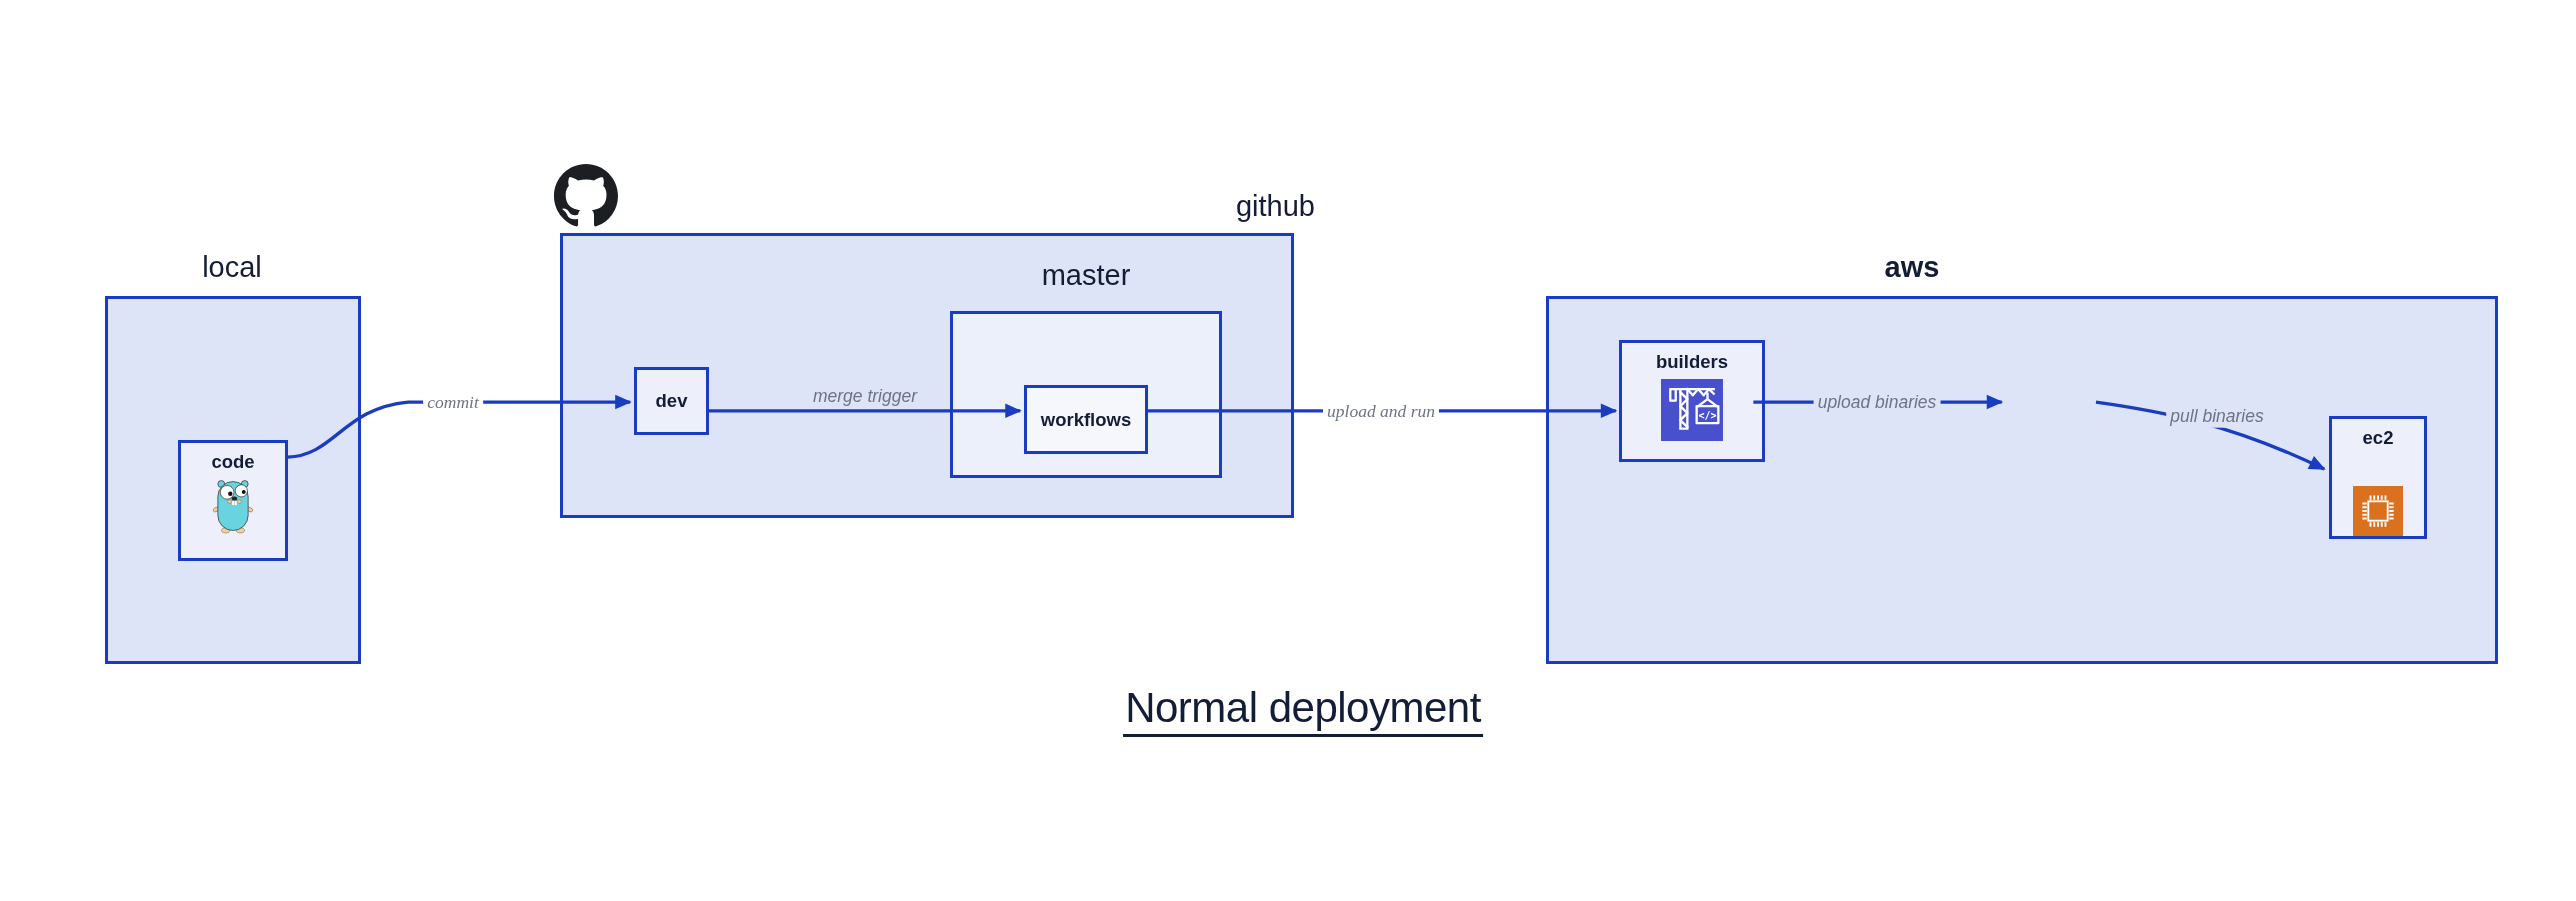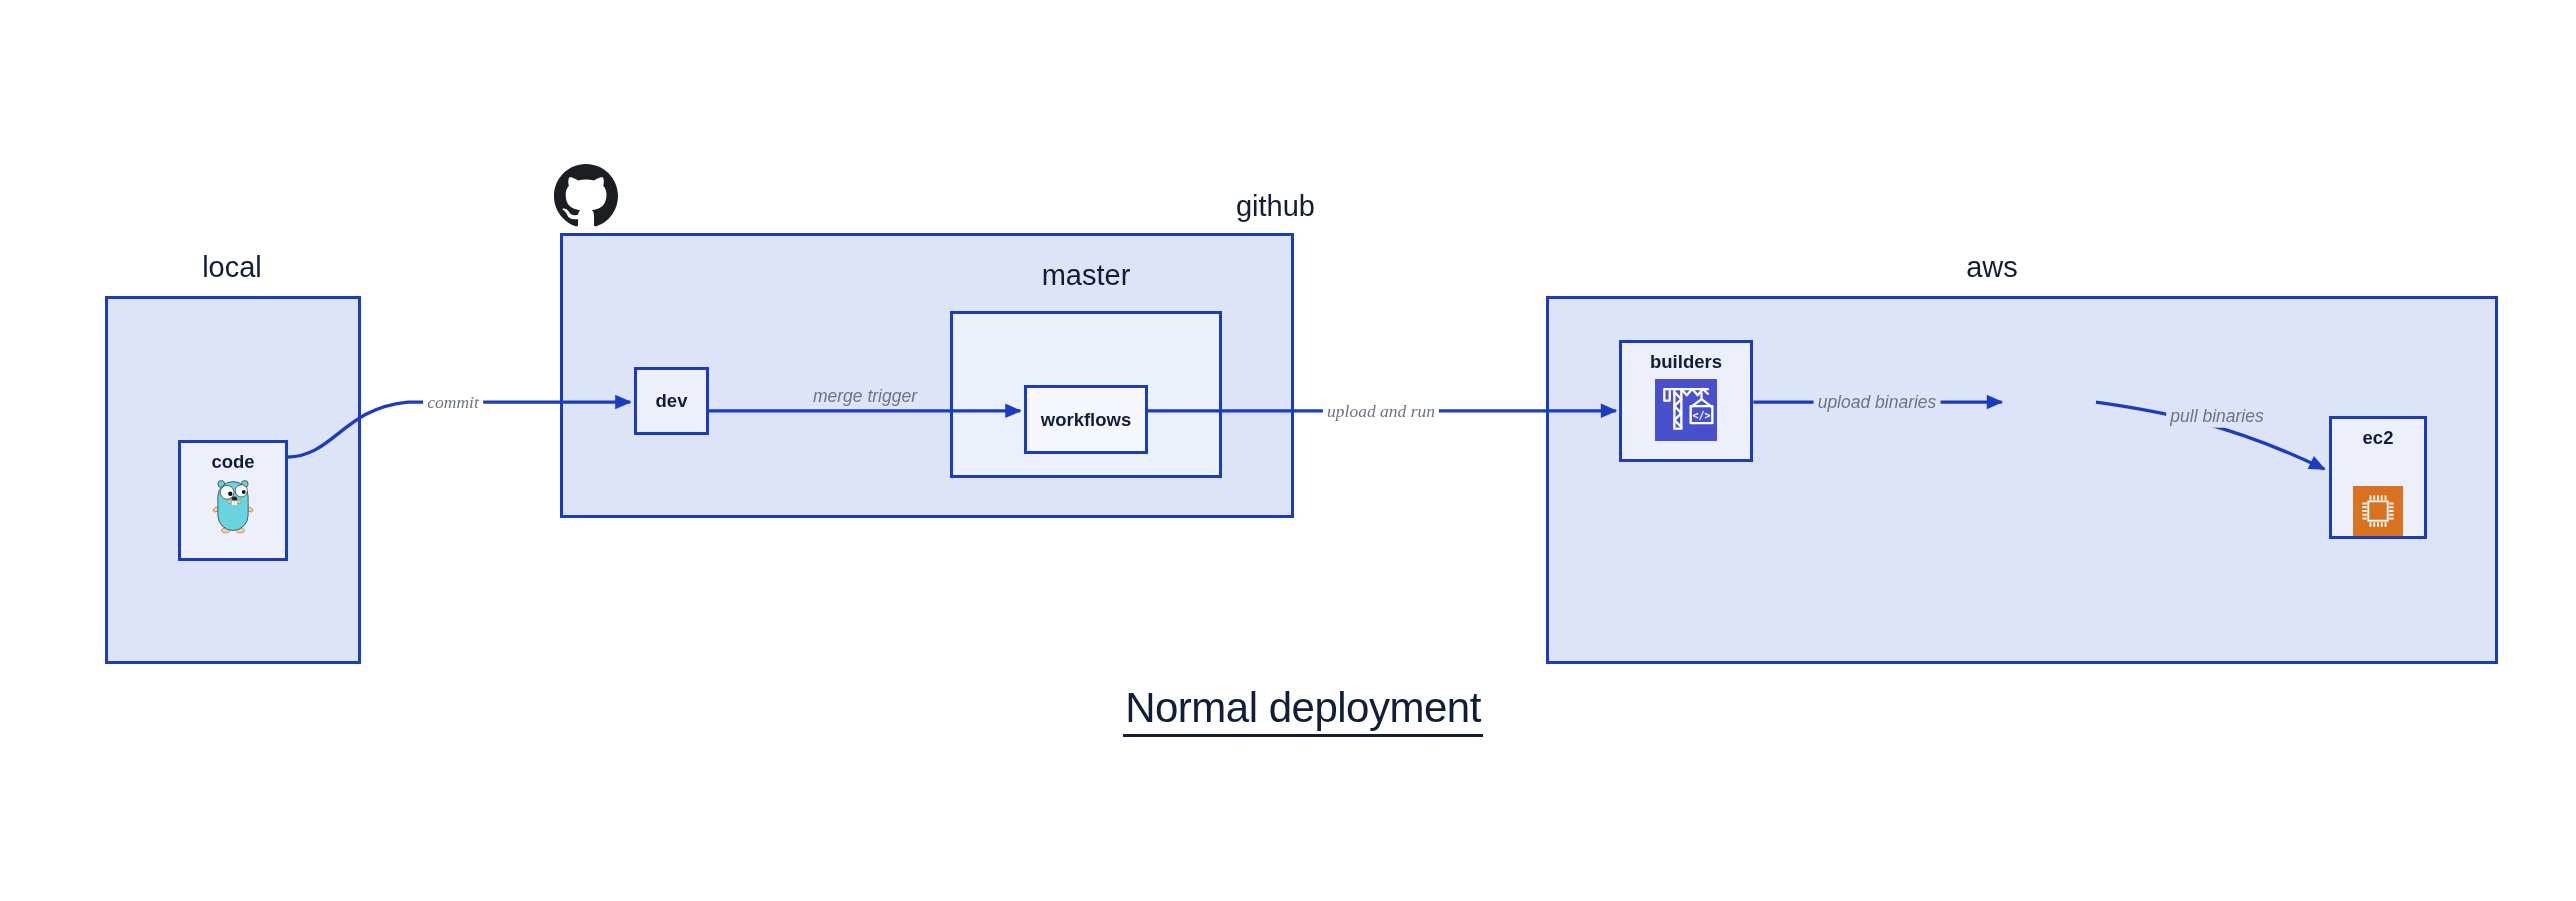--- a/index.html
+++ b/index.html
@@ -10,32 +10,32 @@
   .cbox{position:absolute;border:3.6px solid #1a3cc1;background:#dee4f8;box-sizing:border-box;}
   .box-local{left:105px;top:296px;width:256px;height:368px;}
   .box-github{left:560px;top:233px;width:734px;height:285px;}
   .box-master{left:950px;top:311px;width:272px;height:167px;background:#ecf0fb;}
   .box-aws{left:1546px;top:296px;width:952px;height:368px;}
 
   .clabel{position:absolute;color:#141d38;font-size:29px;line-height:33px;white-space:nowrap;}
   .lbl-local{left:232px;top:251px;transform:translateX(-50%);}
   .lbl-github{left:1270px;top:190px;transform:translateX(-100%);margin-left:45px;}
   .lbl-master{left:1086px;top:259px;transform:translateX(-50%);}
-  .lbl-aws{left:1992px;top:251px;transform:translateX(-50%);}
+  .lbl-aws{left:1912px;top:251px;transform:translateX(-50%);font-weight:bold;}
 
   
   .node{position:absolute;border:3.1px solid #1a3cc1;background:#edf0fb;box-sizing:border-box;
         display:flex;flex-direction:column;align-items:center;}
   .node .nlabel{color:#141d38;font-size:18.5px;font-weight:bold;margin-top:8.2px;white-space:nowrap;}
   .node.center{justify-content:center;}
   .node.center .nlabel{margin-top:0;}
   .node-code{left:178px;top:440px;width:110px;height:121px;}
   .node-dev{left:634px;top:367px;width:75px;height:68px;}
   .node-workflows{left:1024px;top:385px;width:124px;height:69px;background:#f5f7fd;}
-  .node-builders{left:1619px;top:340px;width:134px;height:122px;}
+  .node-builders{left:1619px;top:340px;width:146px;height:122px;}
   .node-s3{left:2005px;top:340px;width:91px;height:122px;}
   .node-ec2{left:2329px;top:416px;width:98px;height:123px;justify-content:space-between;}
   .icon-wrap{margin-top:6.2px;line-height:0;}
 
   
   .octocat{position:absolute;left:554px;top:164px;width:64px;height:64px;line-height:0;}
 
   
   svg.edges{position:absolute;left:0;top:0;width:2604px;height:902px;pointer-events:none;}
   .edge-label{position:absolute;transform:translate(-50%,-50%);font-size:17.5px;font-style:italic;

